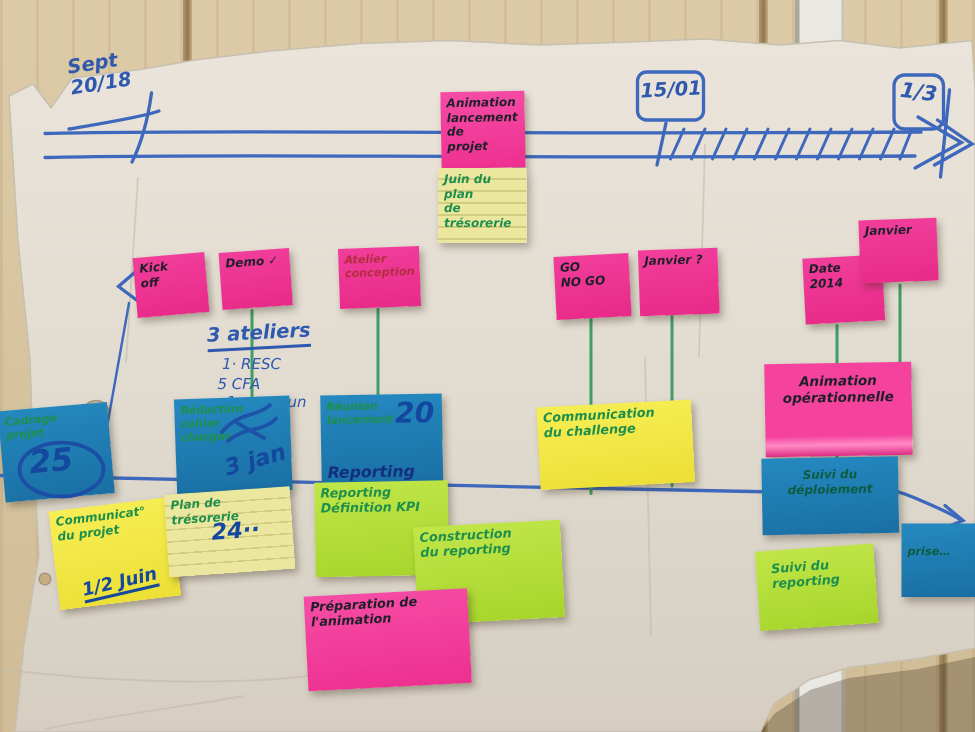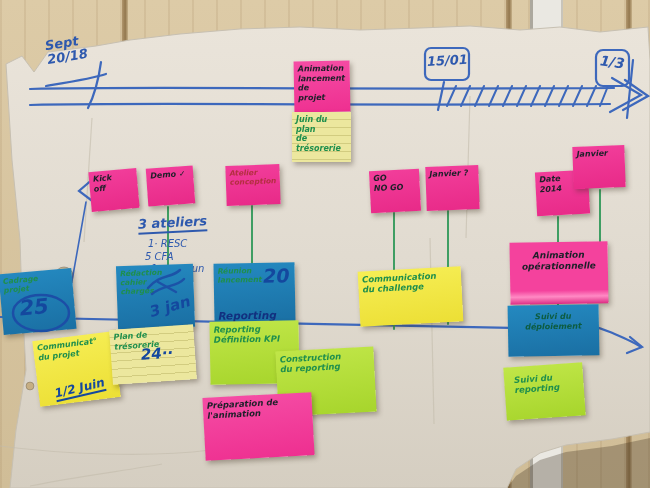--- a/index.html
+++ b/index.html
@@ -206,20 +206,23 @@
 opérationnelle</span>
     </div>
   <div class="note blue ink-gr2" style="left:508px;top:305px;width:91px;height:51px;font-size:8px;font-weight:600;transform:rotate(-1deg);text-align:center;padding-top:7px">
       <span class="txt">Suivi du
 déploiement</span>
     </div>
   <div class="note green ink-gr" style="left:505px;top:365px;width:79px;height:53px;font-size:8.5px;font-weight:600;transform:rotate(-4deg);padding-top:8px;padding-left:10px">
       <span class="txt">Suivi du
 reporting</span>
     </div>
+  <div class="note blue ink-gr2" style="left:601px;top:349px;width:49px;height:49px;font-size:7.5px;font-weight:600;padding-top:14px">
+      <span class="txt">prise…</span>
+    </div>
 
   <svg class="overlay" width="650" height="488" style="pointer-events:none">
     <ellipse cx="41" cy="313" rx="28" ry="18" fill="none" stroke="#1c4ea6" stroke-width="2.5"></ellipse>
     <g stroke="#1c4ea6" stroke-width="2.5" fill="none" stroke-linecap="round" opacity=".9">
       <path d="M148,288 C160,274 172,278 180,270"></path>
       <path d="M152,294 C164,284 176,288 184,279"></path>
       <path d="M158,282 L176,292"></path>
     </g>
   </svg>
 

